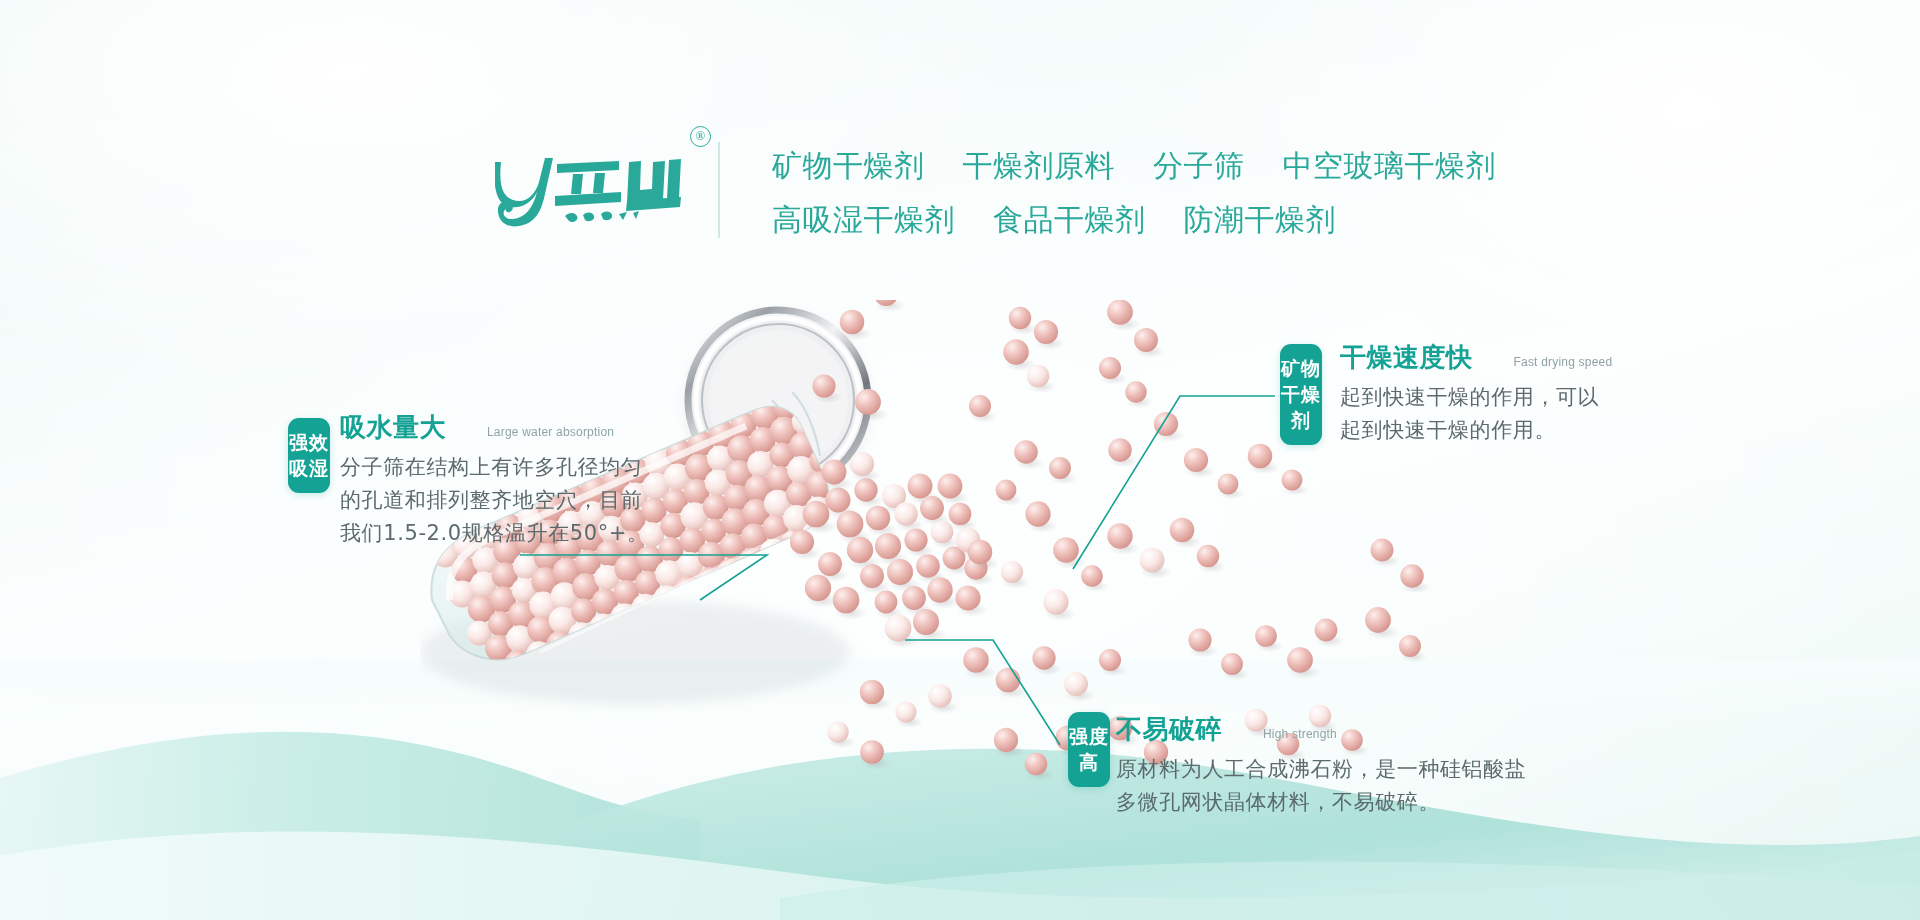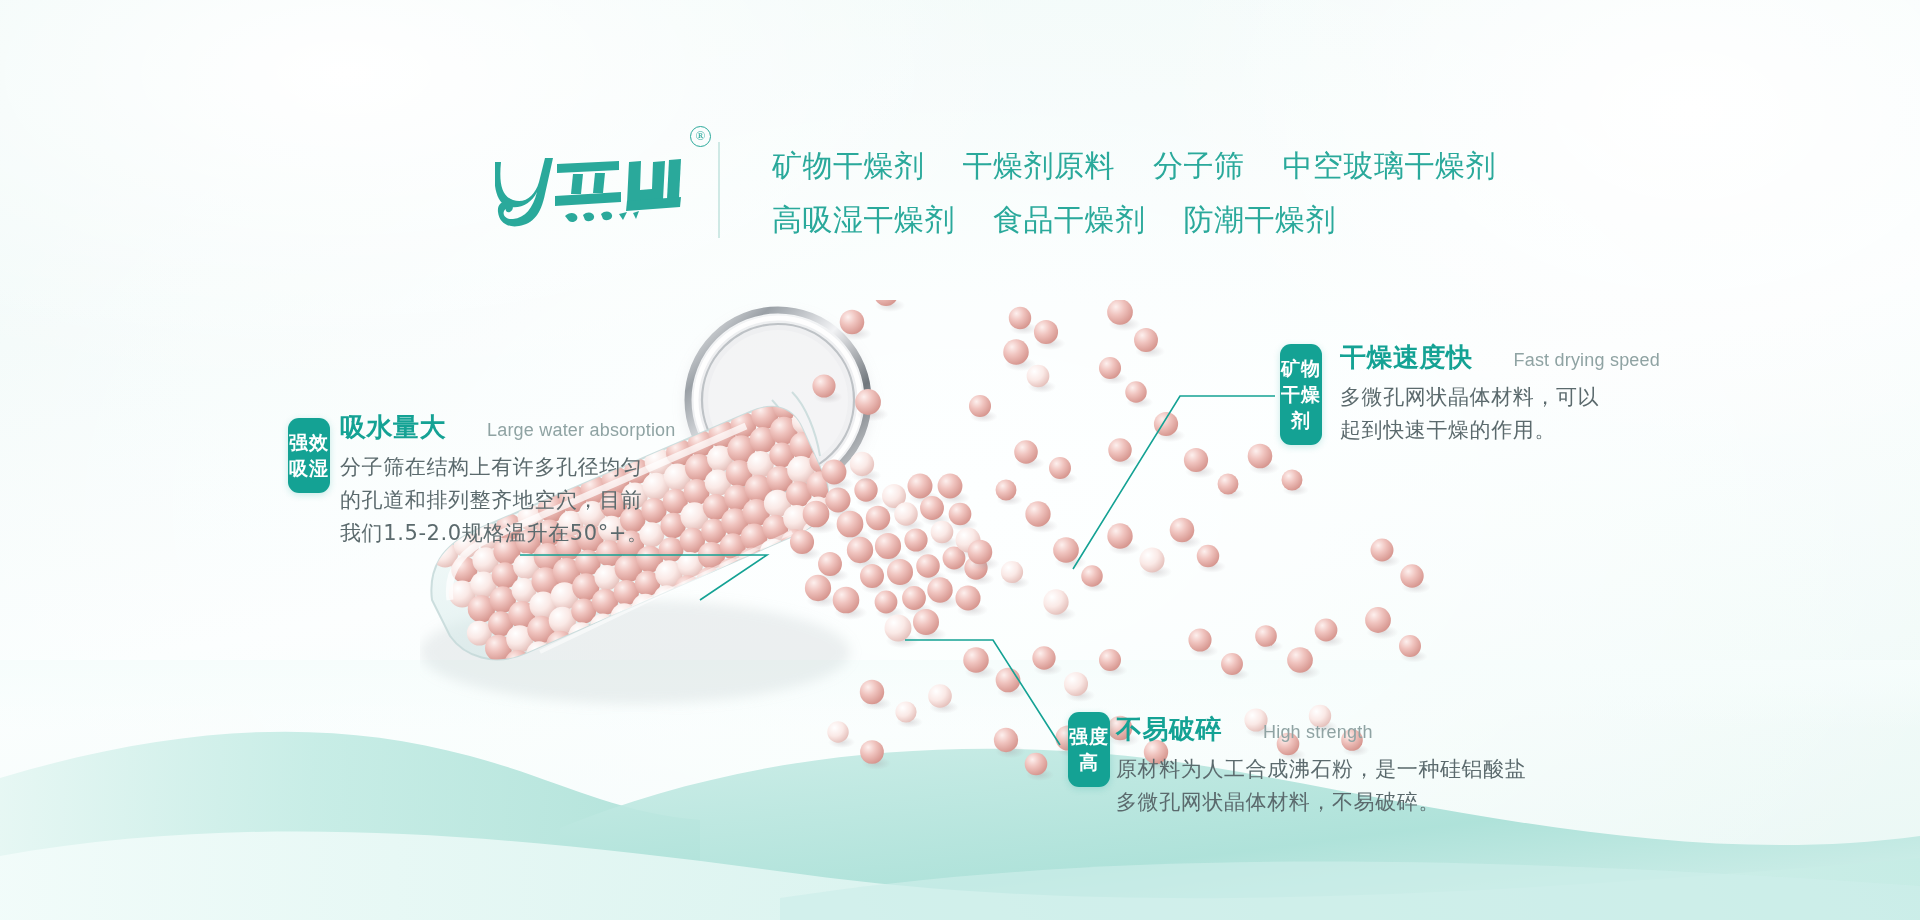--- a/index.html
+++ b/index.html
@@ -58,21 +58,21 @@
     font-family:"DejaVu Sans","Liberation Sans",sans-serif;
     box-shadow:0 2px 7px rgba(20,162,148,.22);
   }
   .co-body{position:absolute; top:0;}
   .co-head{ display:flex; align-items:baseline; white-space:nowrap; margin-bottom:6px;gap:36px;}
   .co-title{
     color:#14a294; font-size:26px; font-weight:700; letter-spacing:.5px;
     font-family:"DejaVu Sans","Liberation Sans",sans-serif;
   }
   .co-en{
-    color:#8fa3a3; font-size:18px; margin-left:5px; letter-spacing:.2px;
+    color:#8fa3a3; font-size:12px; margin-left:5px; letter-spacing:.2px;
     font-family:"Liberation Sans",sans-serif;
   }
   .co-desc{
     color:#5b6a6d; font-size:21px; line-height:33px; letter-spacing:.6px;
     font-family:"DejaVu Sans","Liberation Sans",sans-serif;
   }
   .co-desc div{white-space:nowrap;}
 
   
   #callout-absorption{ left:288px; top:410px; width:430px; }
@@ -618,21 +618,21 @@
   </section>
 
   <section class="callout" id="callout-speed">
     <div class="badge">矿物干燥剂</div>
     <div class="co-body">
       <div class="co-head">
         <span class="co-title">干燥速度快</span>
         <span class="co-en">Fast drying speed</span>
       </div>
       <div class="co-desc">
-        <div>多微孔网状晶体材料，可以</div>
+        <div>起到快速干燥的作用，可以</div>
         <div>起到快速干燥的作用。</div>
       </div>
     </div>
   </section>
 
   <section class="callout" id="callout-strength">
     <div class="badge">强度高</div>
     <div class="co-body">
       <div class="co-head">
         <span class="co-title">不易破碎</span>

